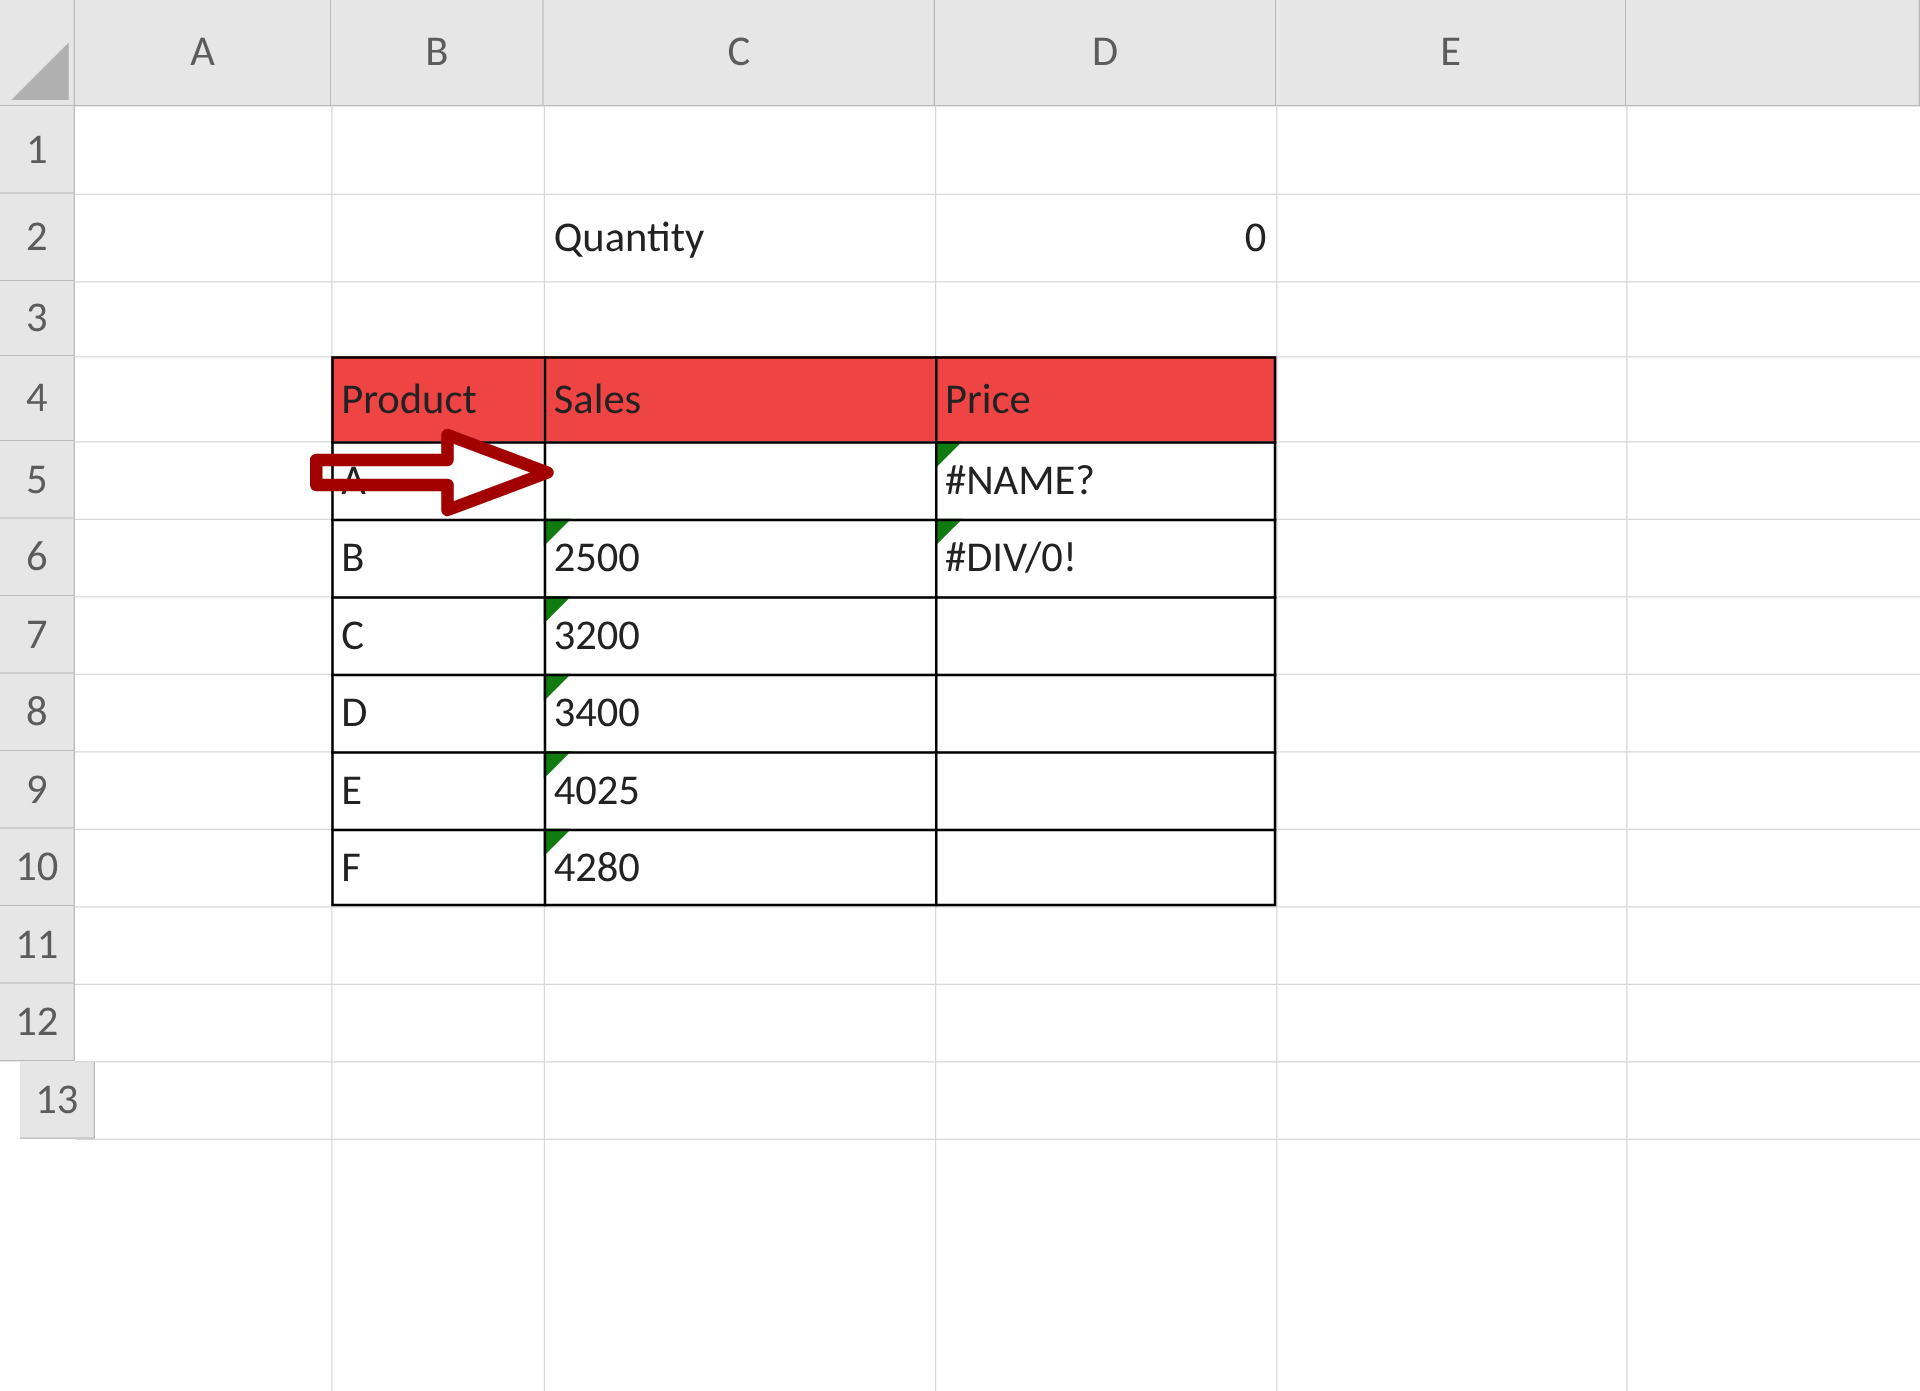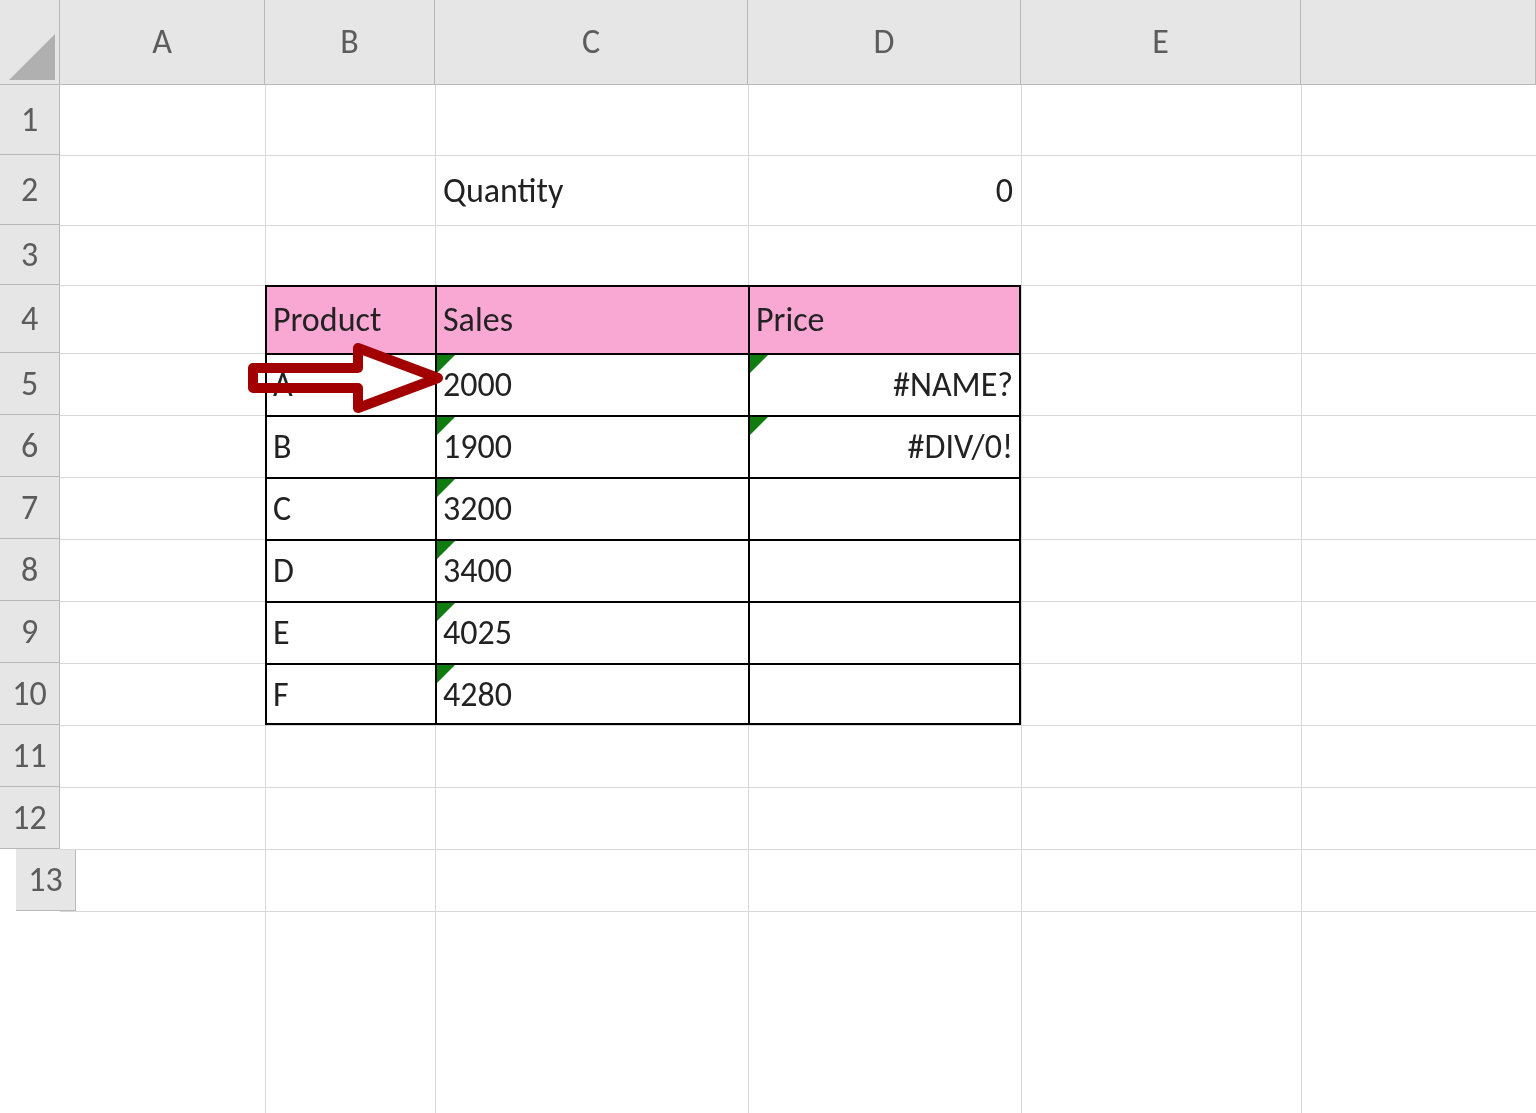--- a/index.html
+++ b/index.html
@@ -69,31 +69,31 @@
   .gl-v { width: 0; border-left: 1px solid #d8d8d8; }
   .gl-h { height: 0; border-top: 1px solid #d8d8d8; }
   
   .cell {
     display: flex;
     align-items: center;
     padding: 14px 8px;
   }
   .cell.left  { justify-content: flex-start; }
   .cell.right { justify-content: flex-end; }
-  .cell.center{ justify-content: flex-end; }
+  .cell.center{ justify-content: flex-start; }
   
   .tbox {
     position: absolute;
     box-sizing: border-box;
     border: 2px solid #000;
   }
   .tline-h { position:absolute; height:0; border-top:2px solid #000; }
   .tline-v { position:absolute; width:0; border-left:2px solid #000; }
   .thdr {
-    background: #f9a8d4;
+    background: #ef4444;
   }
   
   .err-tri {
     position: absolute;
     left: 0; top: 0;
     width: 0; height: 0;
     border-style: solid;
     border-width: 22px 22px 0 0;
     border-color: #107c10 transparent transparent transparent;
   }
@@ -217,27 +217,23 @@
   <div class="cell left" style="left:265px; top:539px; width:170px; height:62px;">
       <span>D</span>
     </div>
   <div class="cell left" style="left:265px; top:601px; width:170px; height:62px;">
       <span>E</span>
     </div>
   <div class="cell left" style="left:265px; top:663px; width:170px; height:62px;">
       <span>F</span>
     </div>
 
-  <div class="cell left" style="left:435px; top:353px; width:313px; height:62px;">
-      <span class="err-tri"></span>
-      <span>2000</span>
-    </div>
   <div class="cell left" style="left:435px; top:415px; width:313px; height:62px;">
       <span class="err-tri"></span>
-      <span>1900</span>
+      <span>2500</span>
     </div>
   <div class="cell left" style="left:435px; top:477px; width:313px; height:62px;">
       <span class="err-tri"></span>
       <span>3200</span>
     </div>
   <div class="cell left" style="left:435px; top:539px; width:313px; height:62px;">
       <span class="err-tri"></span>
       <span>3400</span>
     </div>
   <div class="cell left" style="left:435px; top:601px; width:313px; height:62px;">

